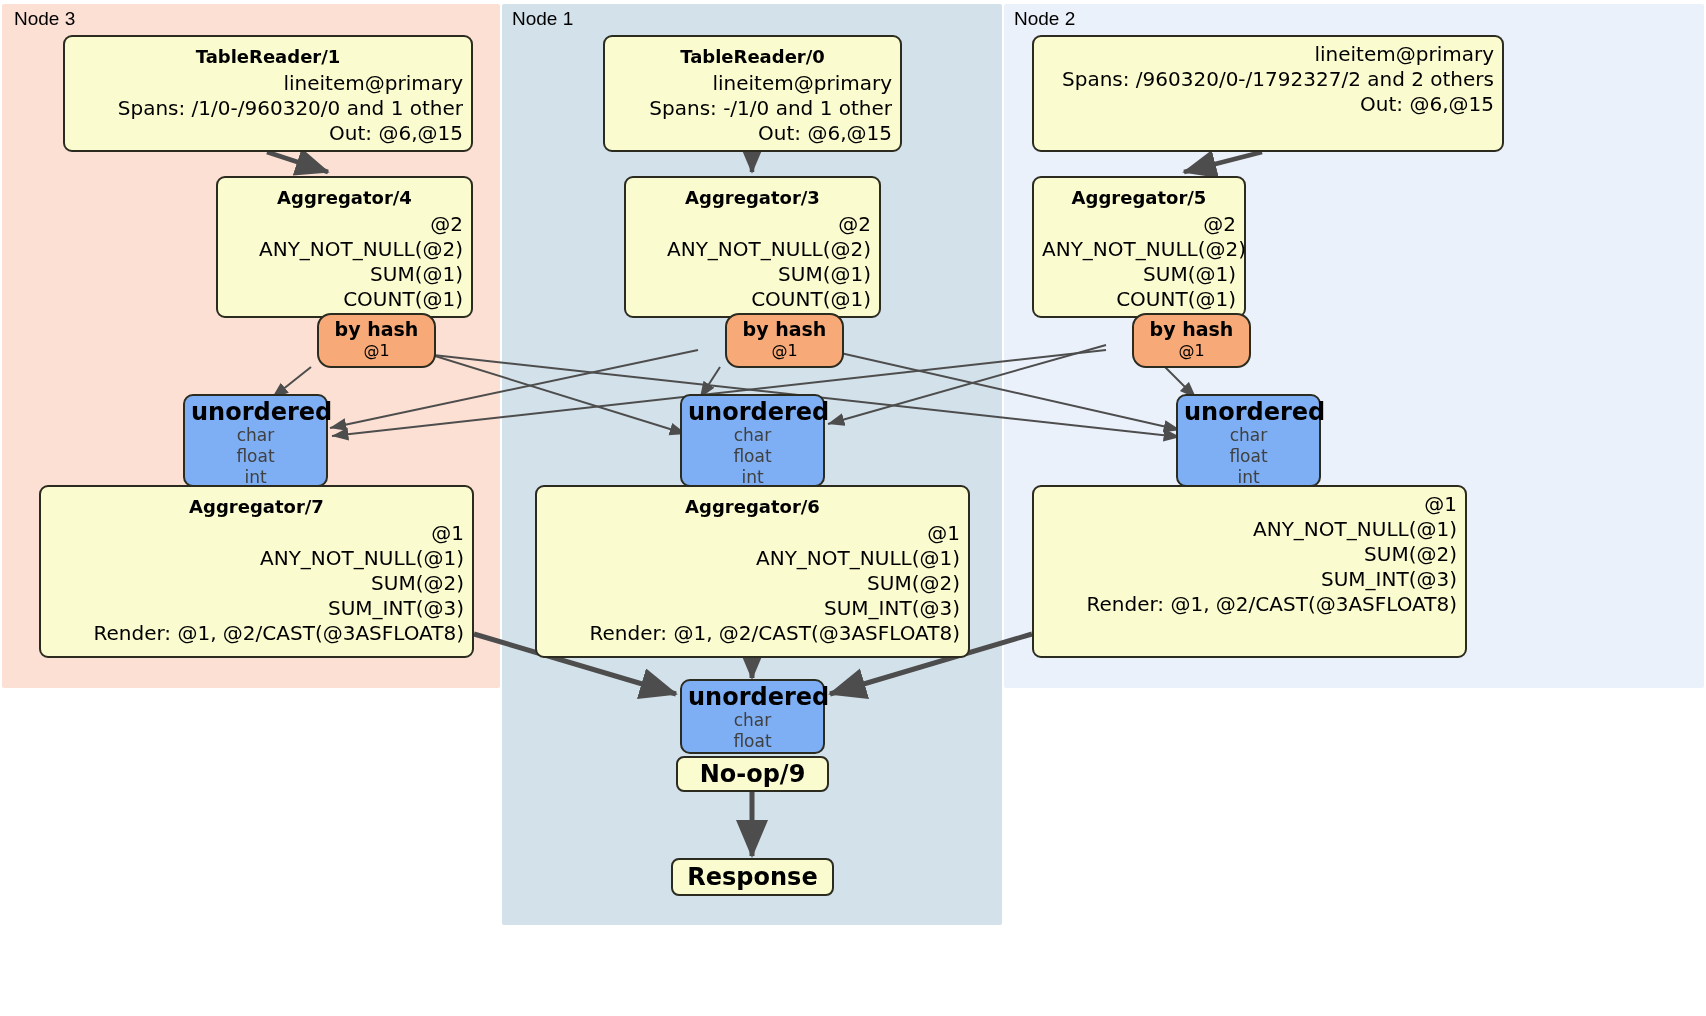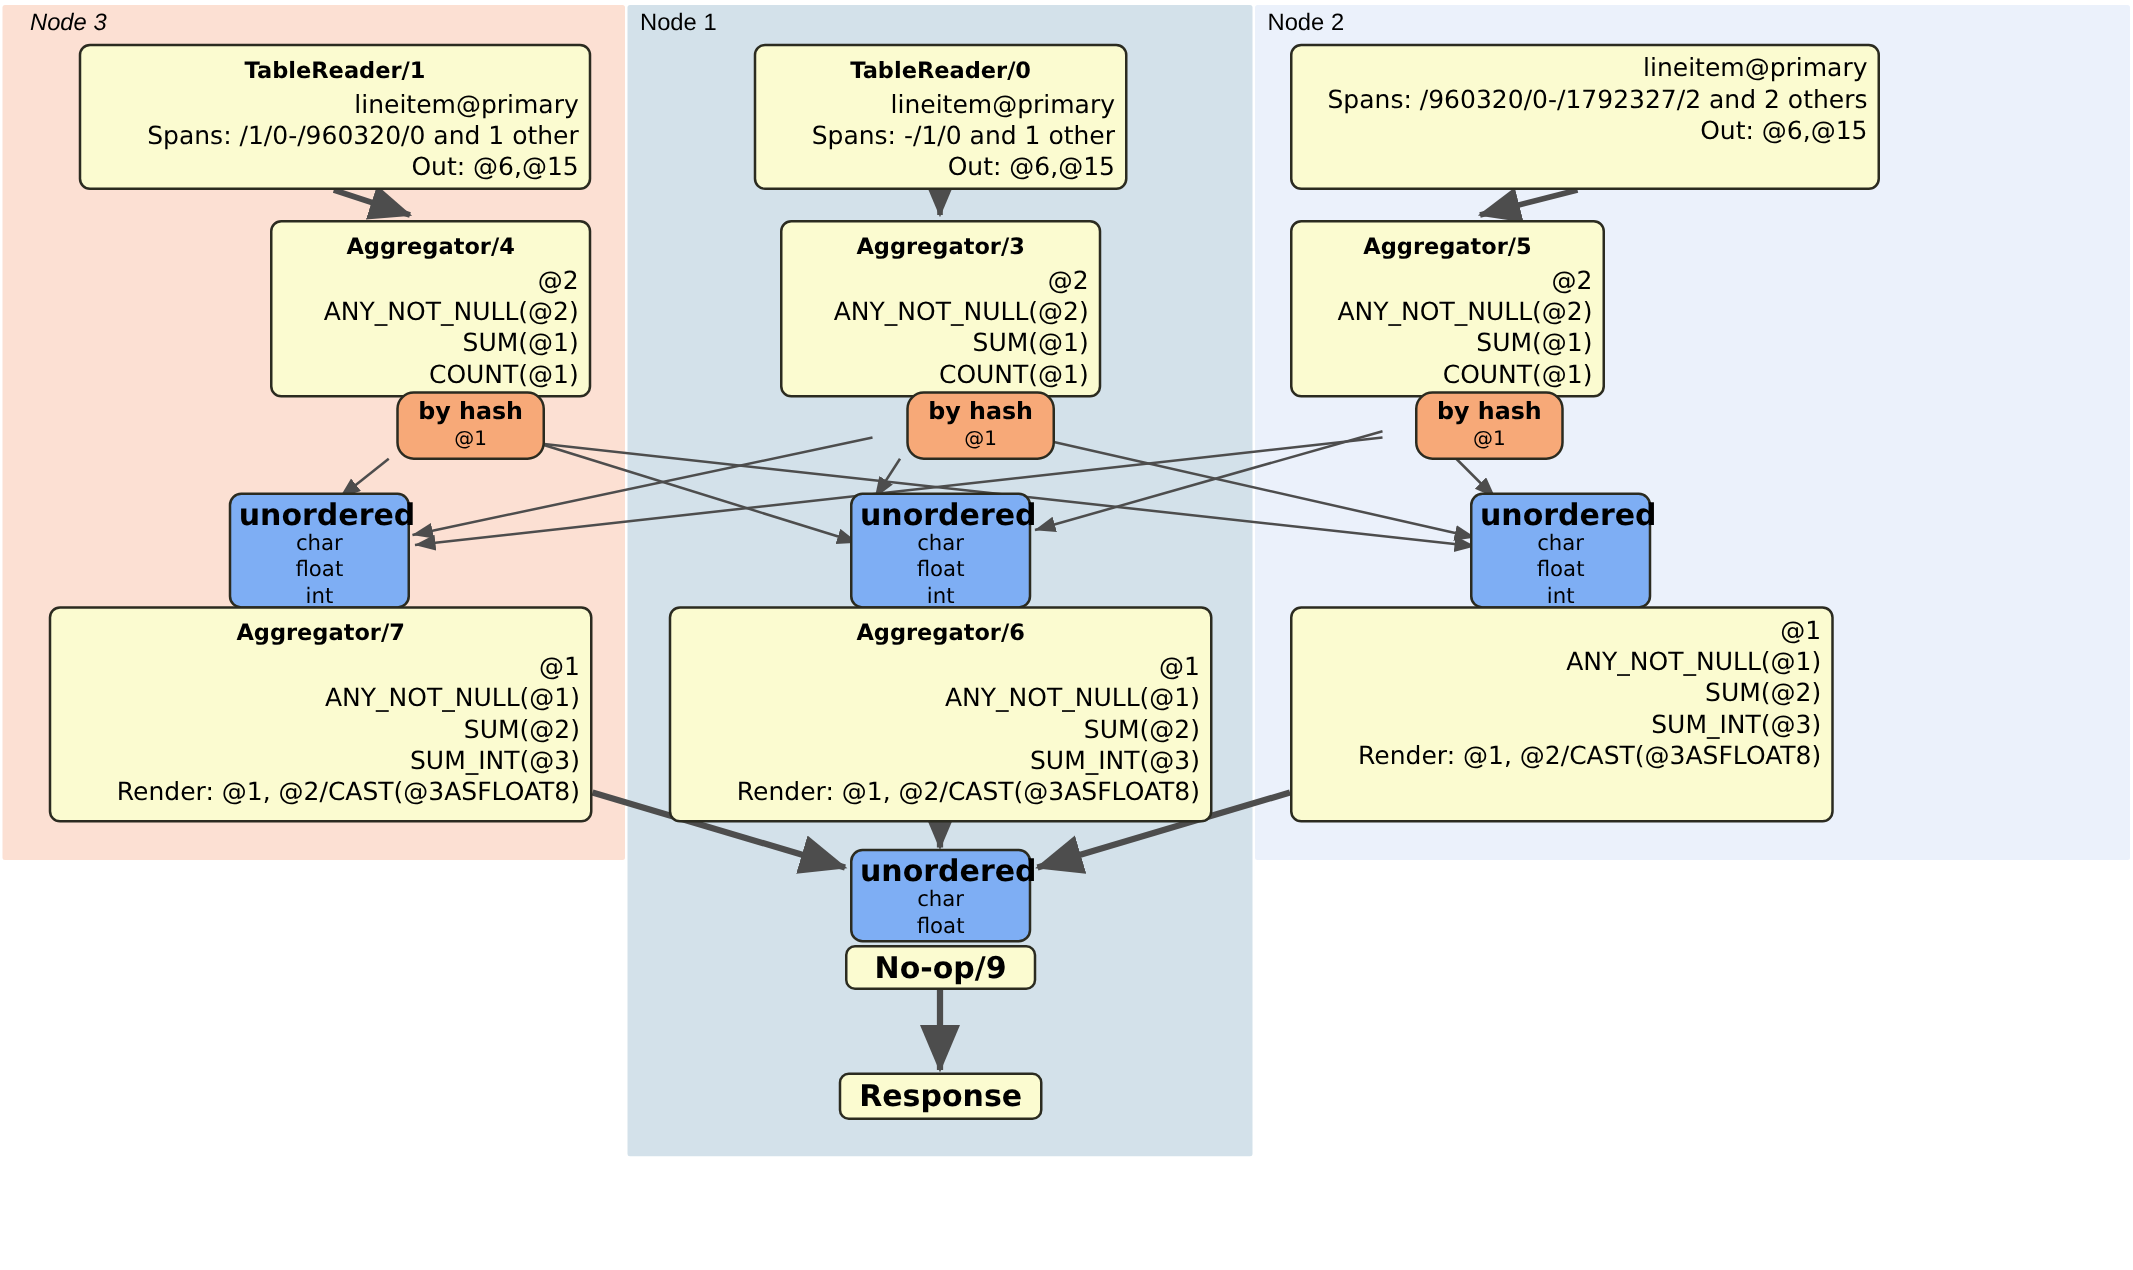--- a/index.html
+++ b/index.html
@@ -15,38 +15,38 @@
   .node-line{font-size:20px;line-height:25px;color:#000;text-align:right;}
 
   .pill{position:absolute;box-sizing:border-box;border:2px solid #2b2b20;border-radius:14px;
         background:#f7a978;text-align:center;padding:3px 8px;margin-left:32px;}
   .pill-title{font-weight:bold;font-size:19px;line-height:23px;color:#000;}
   .pill-sub{font-size:16px;line-height:20px;color:#000;}
 
   .sync{position:absolute;box-sizing:border-box;border:2px solid #2b2b20;border-radius:10px;
         background:#7eaef4;text-align:center;padding:4px 6px 6px 6px;}
   .sync-title{font-weight:bold;font-size:24px;line-height:25px;color:#000;}
-  .sync-line{font-size:17px;line-height:21px;color:#000000;}
+  .sync-line{font-size:17px;line-height:21px;color:#404040;}
 
   .small-box{position:absolute;box-sizing:border-box;border:2px solid #2b2b20;border-radius:8px;
              background:#fbfbd0;text-align:right;display:flex;align-items:center;justify-content:center;}
   .small-box .lbl{font-weight:bold;font-size:24px;color:#000;}
 
   svg.wires{position:absolute;left:0;top:0;width:1706px;height:1016px;pointer-events:none;}
 </style>
 </head>
 <body>
 
 <div id="stage">
 
   <div class="panel" style="left:2px;top:4px;width:498px;height:684px;background:#fce0d3;"></div>
   <div class="panel" style="left:502px;top:4px;width:500px;height:921px;background:#d3e1ea;"></div>
   <div class="panel" style="left:1004px;top:4px;width:700px;height:684px;background:#ebf1fb;"></div>
 
-  <div class="panel-label" style="left:24px;top:8px;font-style:italic;">Node 3</div>
+  <div class="panel-label" style="left:14px;top:8px;">Node 3</div>
   <div class="panel-label" style="left:512px;top:8px;">Node 1</div>
   <div class="panel-label" style="left:1014px;top:8px;">Node 2</div>
 
   <svg class="wires" viewBox="0 0 1706 1016">
     <defs>
       <marker id="arr" markerWidth="9" markerHeight="9" refX="7.2" refY="3.2" orient="auto" markerUnits="strokeWidth">
         <path d="M0,0 L7.6,3.2 L0,6.4 z" fill="#4d4d4d"></path>
       </marker>
       <marker id="arrThin" markerWidth="10" markerHeight="10" refX="8.2" refY="3.2" orient="auto" markerUnits="strokeWidth">
         <path d="M0,0 L8.4,3.2 L0,6.4 z" fill="#4d4d4d"></path>
@@ -170,21 +170,21 @@
   <div class="small-box" style="left:671px;top:858px;width:163px;height:38px;">
     <span class="lbl">Response</span>
   </div>
 
   <div class="node-box" style="left:1032px;top:35px;width:472px;height:117px;">
     <div class="node-line">lineitem@primary</div>
     <div class="node-line">Spans: /960320/0-/1792327/2 and 2 others</div>
     <div class="node-line">Out: @6,@15</div>
   </div>
 
-  <div class="node-box" style="left:1032px;top:176px;width:252px;height:142px;">
+  <div class="node-box" style="left:1032px;top:176px;width:214px;height:142px;">
     <div class="node-title">Aggregator/5</div>
     <div class="node-line">@2</div>
     <div class="node-line">ANY_NOT_NULL(@2)</div>
     <div class="node-line">SUM(@1)</div>
     <div class="node-line">COUNT(@1)</div>
   </div>
 
   <div class="pill" style="left:1100px;top:313px;width:119px;height:55px;">
     <div class="pill-title">by hash</div>
     <div class="pill-sub">@1</div>

